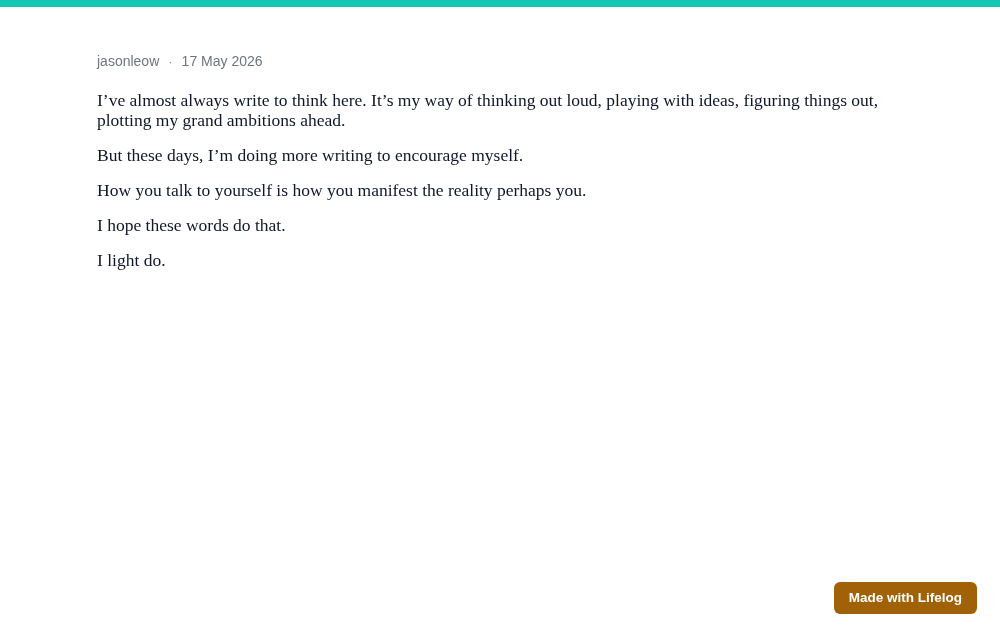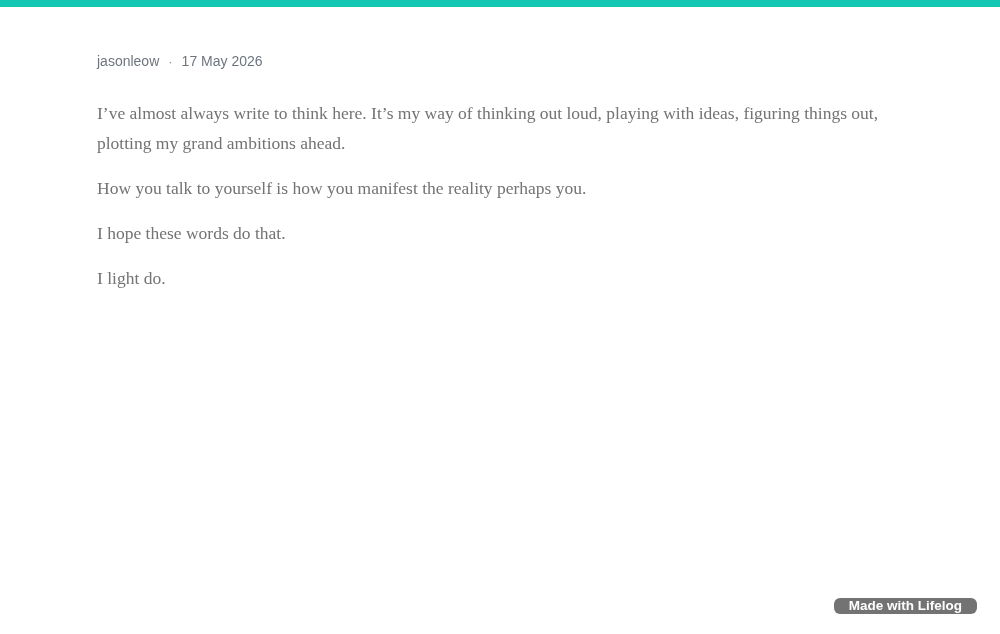--- a/index.html
+++ b/index.html
@@ -43,61 +43,62 @@
     color: #6e757e;
     text-decoration: none;
     cursor: pointer;
   }
   .byline .sep {
     font-size: 13px;
     line-height: 1;
     color: #8a9097;
   }
   .post-body {
-    margin-top: 29px;
+    margin-top: 21px;
     font-family: "Liberation Serif", "DejaVu Serif", serif;
     font-size: 17.5px;
-    line-height: 30px;
-    color: #737373;
+    line-height: 20px;
+    color: #0f172a;
   }
   .post-body p {
     margin: 0 0 15px 0;
     white-space: pre-line;
   }
   .made-with-badge {
     position: fixed;
     right: 23px;
     bottom: 20px;
     display: inline-block;
-    background: #737373;
+    background: #a16207;
     color: #ffffff;
     font-family: "Liberation Sans", sans-serif;
     font-size: 13.5px;
     font-weight: 600;
     line-height: 16px;
-    padding: 0 15px;
+    padding: 8px 15px;
     border-radius: 6px;
     text-decoration: none;
     cursor: pointer;
   }
 </style>
 </head>
 <body>
 
 <div class="top-bar"></div>
 
 <main class="container">
 
   <div class="byline">
     <a class="author">jasonleow</a>
     <span class="sep">·</span>
     <span class="date">17 May 2026</span>
   </div>
 
   <div class="post-body">
     <p>I’ve almost always write to think here. It’s my way of thinking out loud, playing with ideas, figuring things out, plotting my grand ambitions ahead.</p>
+    <p>But these days, I’m doing more writing to encourage myself.</p>
     <p>How you talk to yourself is how you manifest the reality perhaps you.</p>
     <p>I hope these words do that.</p>
     <p>I light do.</p>
   </div>
 </main>
 
 <a class="made-with-badge">Made with Lifelog</a>
 
 </body></html>

